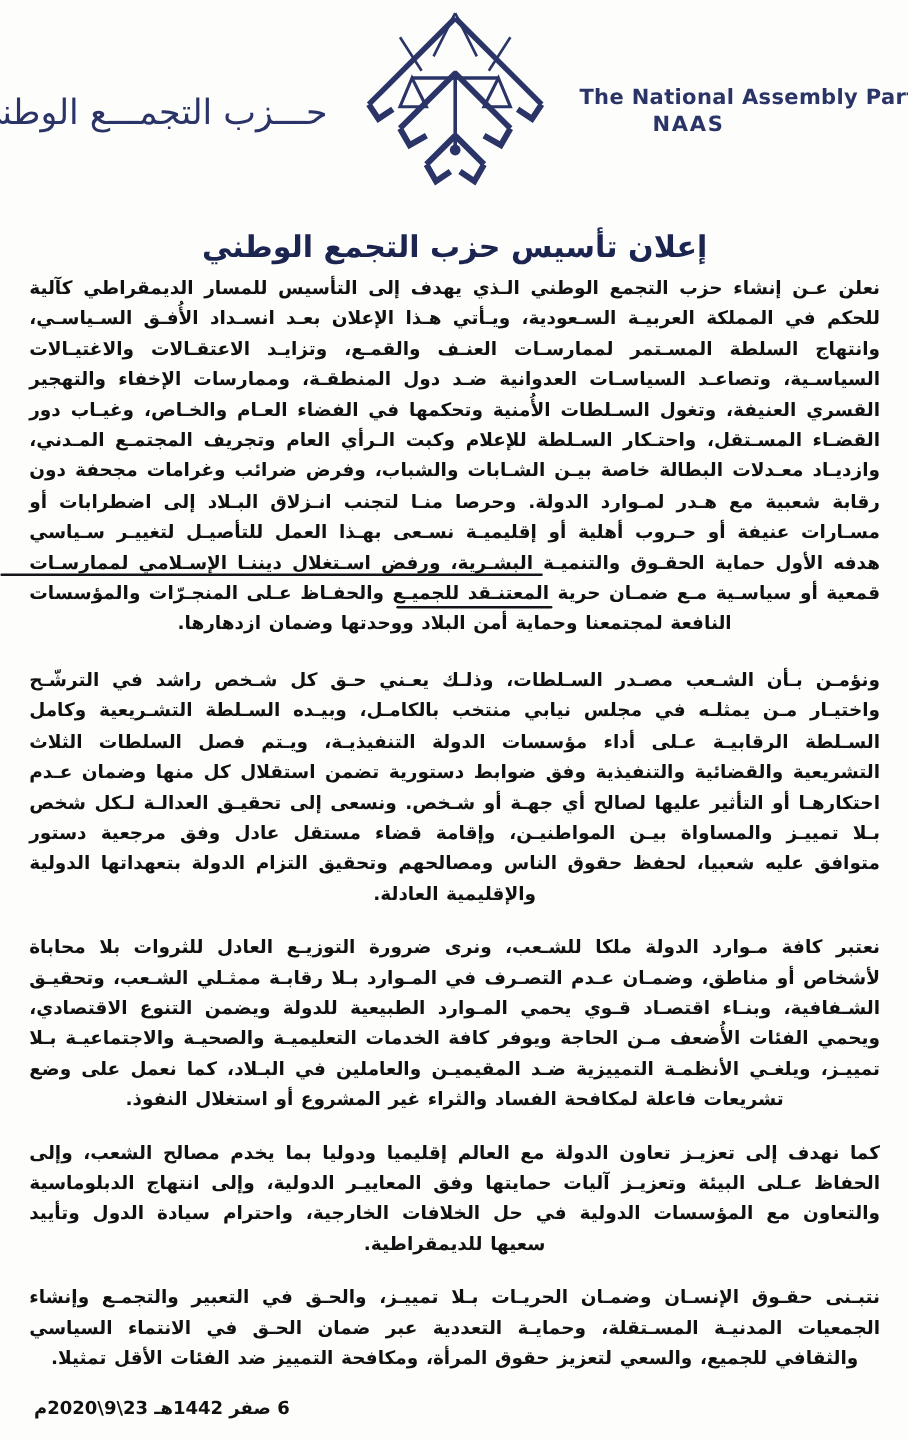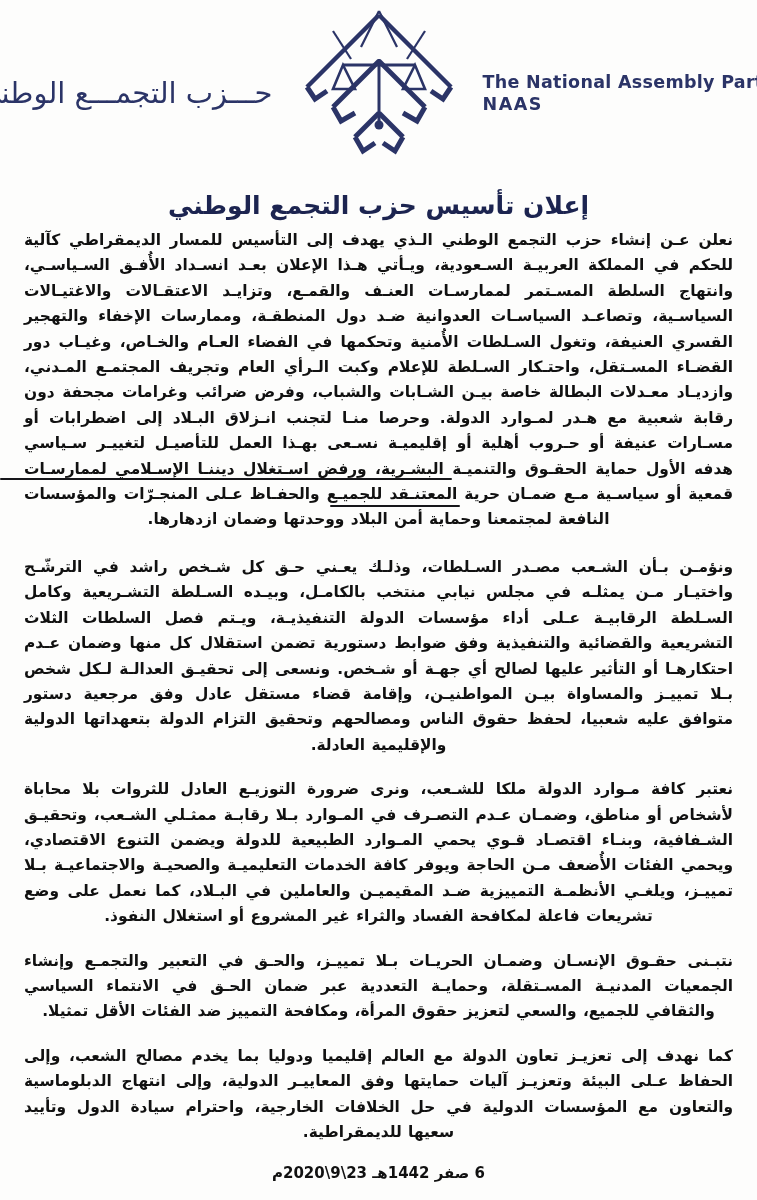--- a/index.html
+++ b/index.html
@@ -63,21 +63,21 @@
   .brand-en .line1 {
     font-size: 17.5px;
     font-weight: bold;
     letter-spacing: 0.3px;
     white-space: nowrap;
   }
   .brand-en .line2 {
     font-size: 17.5px;
     font-weight: bold;
     letter-spacing: 1.5px;
-    text-align: left;
+    text-align: center;
     padding-right: 58px;
     margin-top: 2px;
   }
   .logo-mark {
     width: 172px;
     height: 180px;
     flex: 0 0 auto;
   }
 
   
@@ -117,21 +117,21 @@
     height: 2px;
     border-radius: 1px;
     pointer-events: none;
   }
   .ink-stroke.s1 { left: 0px;  top: 478px; width: 452px; height: 2.2px; }
   .ink-stroke.s2 { left: 330px; top: 505px; width: 130px; height: 2px; }
 
   
   .date-line {
     direction: rtl;
-    text-align: center;
+    text-align: left;
     font-size: 15px;
     font-weight: bold;
     color: #111111;
     padding: 0 28px;
     margin-top: 14px;
   }
 </style>
 </head>
 <body>
 
@@ -187,22 +187,22 @@
 
     </div>
   </div>
 
   <div class="doc-title">إعلان تأسيس حزب التجمع الوطني</div>
 
   <div class="body-wrap">
     <p class="para p1">نعلن عـن إنشاء حزب التجمع الوطني الـذي يهدف إلى التأسيس للمسار الديمقراطي كآلية للحكم في المملكة العربيـة السـعودية، ويـأتي هـذا الإعلان بعـد انسـداد الأُفـق السـياسـي، وانتهاج السلطة المسـتمر لممارسـات العنـف والقمـع، وتزايـد الاعتقـالات والاغتيـالات السياسـية، وتصاعـد السياسـات العدوانية ضـد دول المنطقـة، وممارسات الإخفاء والتهجير القسري العنيفة، وتغول السـلطات الأُمنية وتحكمها في الفضاء العـام والخـاص، وغيـاب دور القضـاء المسـتقل، واحتـكار السـلطة للإعلام وكبت الـرأي العام وتجريف المجتمـع المـدني، وازديـاد معـدلات البطالة خاصة بيـن الشـابات والشباب، وفرض ضرائب وغرامات مجحفة دون رقابة شعبية مع هـدر لمـوارد الدولة. وحرصا منـا لتجنب انـزلاق البـلاد إلى اضطرابات أو مسـارات عنيفة أو حـروب أهلية أو إقليميـة نسـعى بهـذا العمل للتأصيـل لتغييـر سـياسي هدفه الأول حماية الحقـوق والتنميـة البشـرية، ورفض اسـتغلال ديننـا الإسـلامي لممارسـات قمعية أو سياسـية مـع ضمـان حرية المعتنـقد للجميـع والحفـاظ عـلى المنجـرّات والمؤسسات النافعة لمجتمعنا وحماية أمن البلاد ووحدتها وضمان ازدهارها.</p>
     <p class="para">ونؤمـن بـأن الشـعب مصـدر السـلطات، وذلـك يعـني حـق كل شـخص راشد في الترشّـح واختيـار مـن يمثلـه في مجلس نيابي منتخب بالكامـل، وبيـده السـلطة التشـريعية وكامل السـلطة الرقابيـة عـلى أداء مؤسسات الدولة التنفيذيـة، ويـتم فصل السلطات الثلاث التشريعية والقضائية والتنفيذية وفق ضوابط دستورية تضمن استقلال كل منها وضمان عـدم احتكارهـا أو التأثير عليها لصالح أي جهـة أو شـخص. ونسعى إلى تحقيـق العدالـة لـكل شخص بـلا تمييـز والمساواة بيـن المواطنيـن، وإقامة قضاء مستقل عادل وفق مرجعية دستور متوافق عليه شعبيا، لحفظ حقوق الناس ومصالحهم وتحقيق التزام الدولة بتعهداتها الدولية والإقليمية العادلة.</p>
     <p class="para">نعتبر كافة مـوارد الدولة ملكا للشـعب، ونرى ضرورة التوزيـع العادل للثروات بلا محاباة لأشخاص أو مناطق، وضمـان عـدم التصـرف في المـوارد بـلا رقابـة ممثـلي الشـعب، وتحقيـق الشـفافية، وبنـاء اقتصـاد قـوي يحمي المـوارد الطبيعية للدولة ويضمن التنوع الاقتصادي، ويحمي الفئات الأُضعف مـن الحاجة ويوفر كافة الخدمات التعليميـة والصحيـة والاجتماعيـة بـلا تمييـز، ويلغـي الأنظمـة التمييزية ضـد المقيميـن والعاملين في البـلاد، كما نعمل على وضع تشريعات فاعلة لمكافحة الفساد والثراء غير المشروع أو استغلال النفوذ.</p>
+    <p class="para">كما نهدف إلى تعزيـز تعاون الدولة مع العالم إقليميا ودوليا بما يخدم مصالح الشعب، وإلى الحفاظ عـلى البيئة وتعزيـز آليات حمايتها وفق المعاييـر الدولية، وإلى انتهاج الدبلوماسية والتعاون مع المؤسسات الدولية في حل الخلافات الخارجية، واحترام سيادة الدول وتأييد سعيها للديمقراطية.</p>
     <p class="para">نتبـنى حقـوق الإنسـان وضمـان الحريـات بـلا تمييـز، والحـق في التعبير والتجمـع وإنشاء الجمعيات المدنيـة المسـتقلة، وحمايـة التعددية عبر ضمان الحـق في الانتماء السياسي والثقافي للجميع، والسعي لتعزيز حقوق المرأة، ومكافحة التمييز ضد الفئات الأقل تمثيلا.</p>
-    <p class="para">كما نهدف إلى تعزيـز تعاون الدولة مع العالم إقليميا ودوليا بما يخدم مصالح الشعب، وإلى الحفاظ عـلى البيئة وتعزيـز آليات حمايتها وفق المعاييـر الدولية، وإلى انتهاج الدبلوماسية والتعاون مع المؤسسات الدولية في حل الخلافات الخارجية، واحترام سيادة الدول وتأييد سعيها للديمقراطية.</p>
   </div>
 
   <div class="ink-stroke s1"></div>
   <div class="ink-stroke s2"></div>
 
   <div class="date-line">6 صفر 1442هـ 23\9\2020م</div>
 
 </div>
 
 </body></html>

